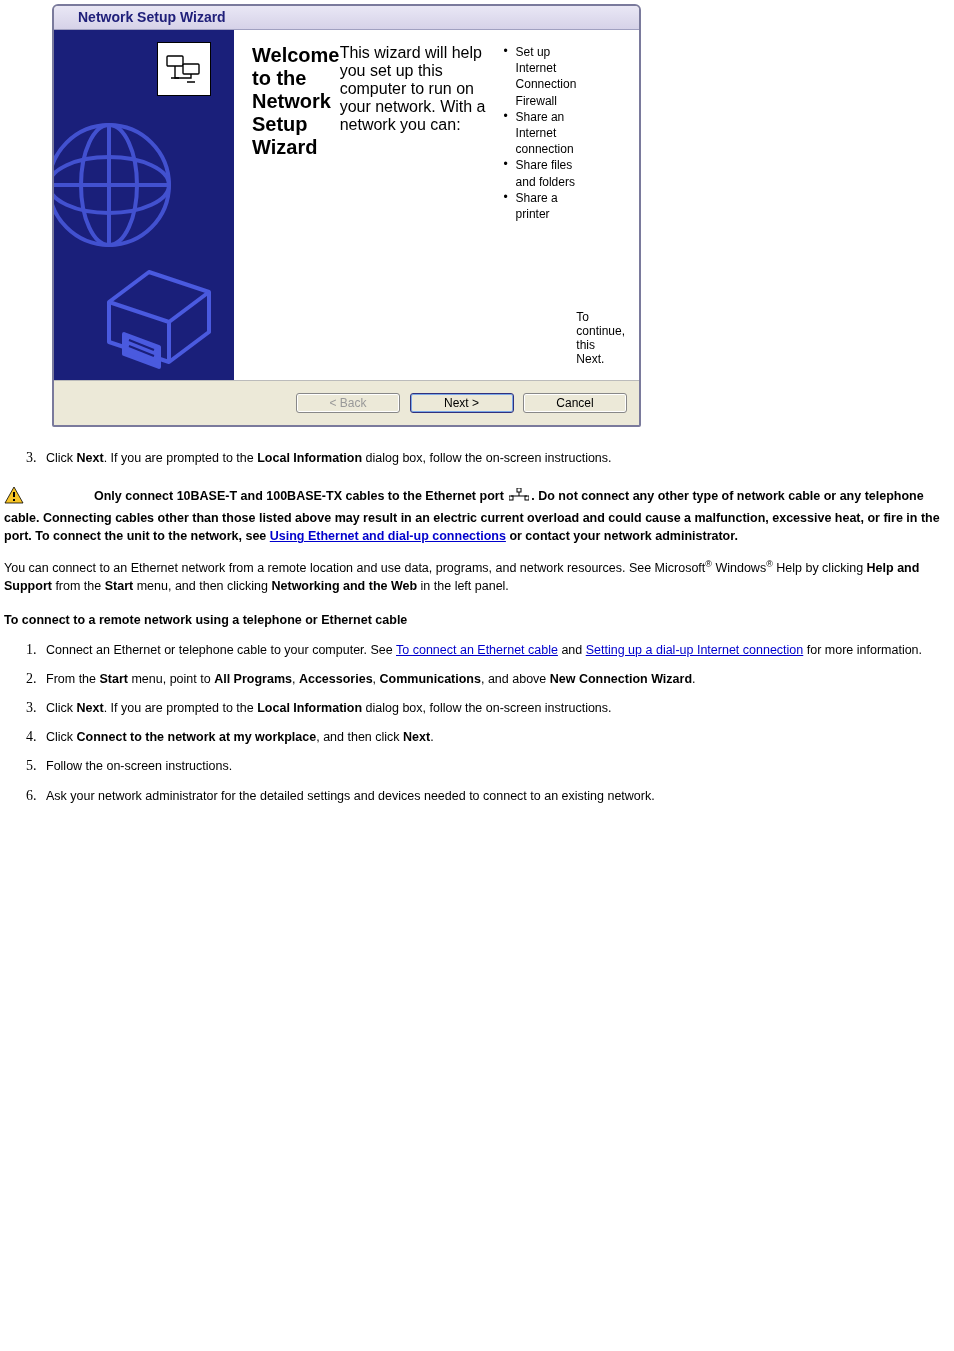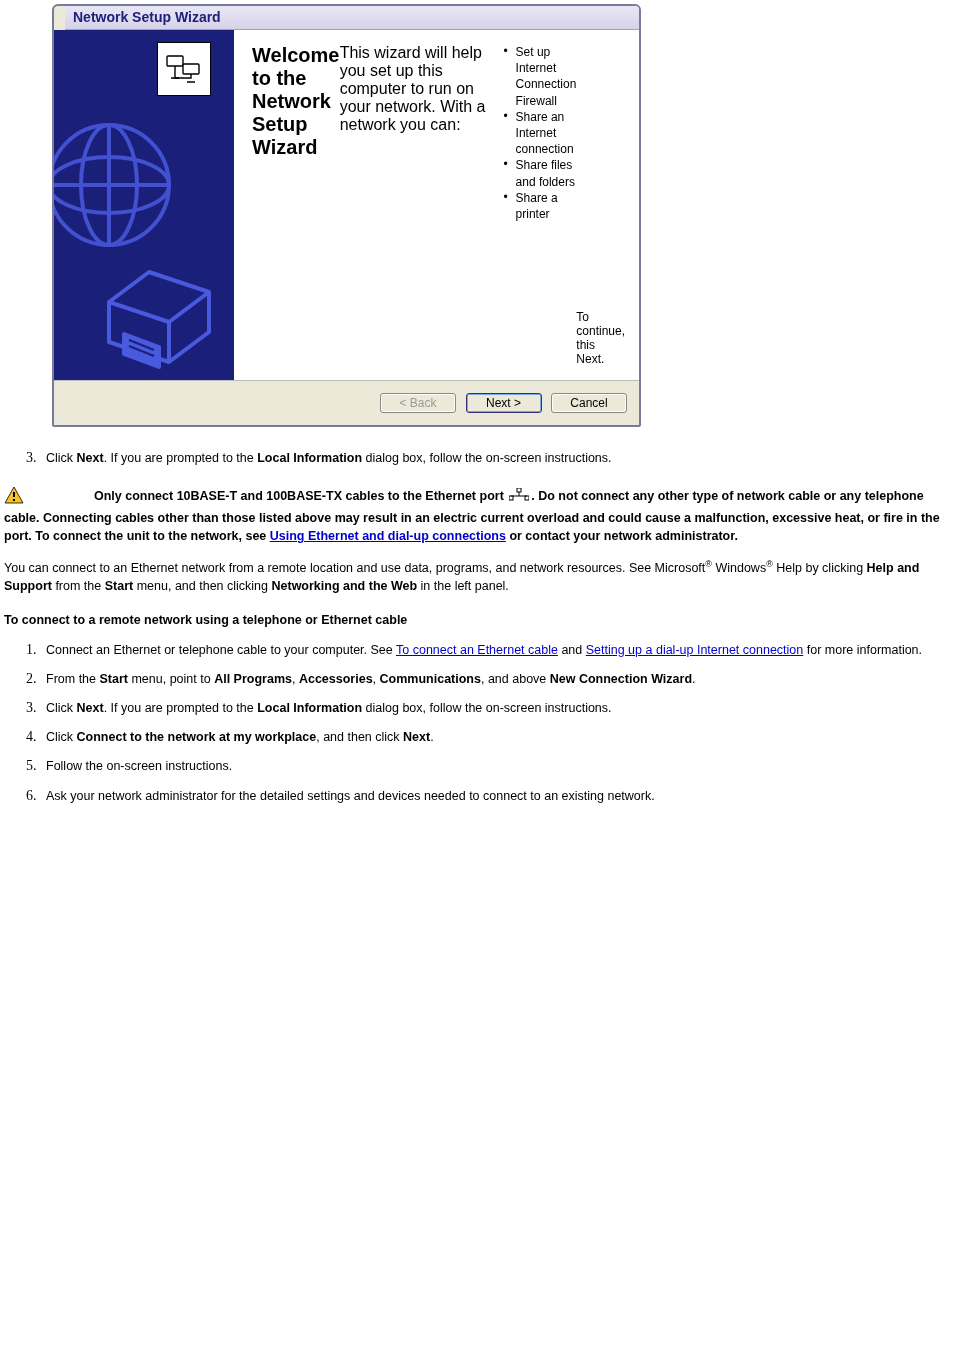--- a/index.html
+++ b/index.html
@@ -14,27 +14,26 @@
   .wizard {
     width: 585px;
     margin-left: 48px;
     border: 2px solid #7a7a9c;
     border-radius: 6px 6px 2px 2px;
     background: #ece9d8;
     overflow: hidden;
   }
   .wizard-title {
     background: linear-gradient(#e9e7f5,#d6d2e8);
-    padding: 3px 8px 4px 8px;
+    padding: 3px 8px 4px 24px;
     font-family: "Trebuchet MS", Verdana, sans-serif;
     font-weight: bold;
     font-size: 14px;
     color: #20207a;
     border-bottom: 1px solid #a0a0c0;
-    margin-left: 11px;
   }
   .wizard-body {
     display: flex;
     background: #fff;
     min-height: 350px;
   }
   .wizard-left {
     width: 180px;
     background: #1a1f7a;
     position: relative;
@@ -109,21 +108,21 @@
   .wizard-footer {
     background: #ece9d8;
     border-top: 1px solid #bbb;
     padding: 12px 12px;
     text-align: right;
   }
   .wizard-footer button {
     font-family: Tahoma, Arial, sans-serif;
     font-size: 12px;
     padding: 2px 0;
-    width: 76px;
+    width: 104px;
     margin-left: 6px;
     background: #ece9d8;
     border: 1px solid #888;
     border-radius: 3px;
     box-shadow: 0 0 0 1px #fff inset;
   }
   .wizard-footer button[disabled] {
     color: #999;
   }
   .wizard-footer .nextbtn {

